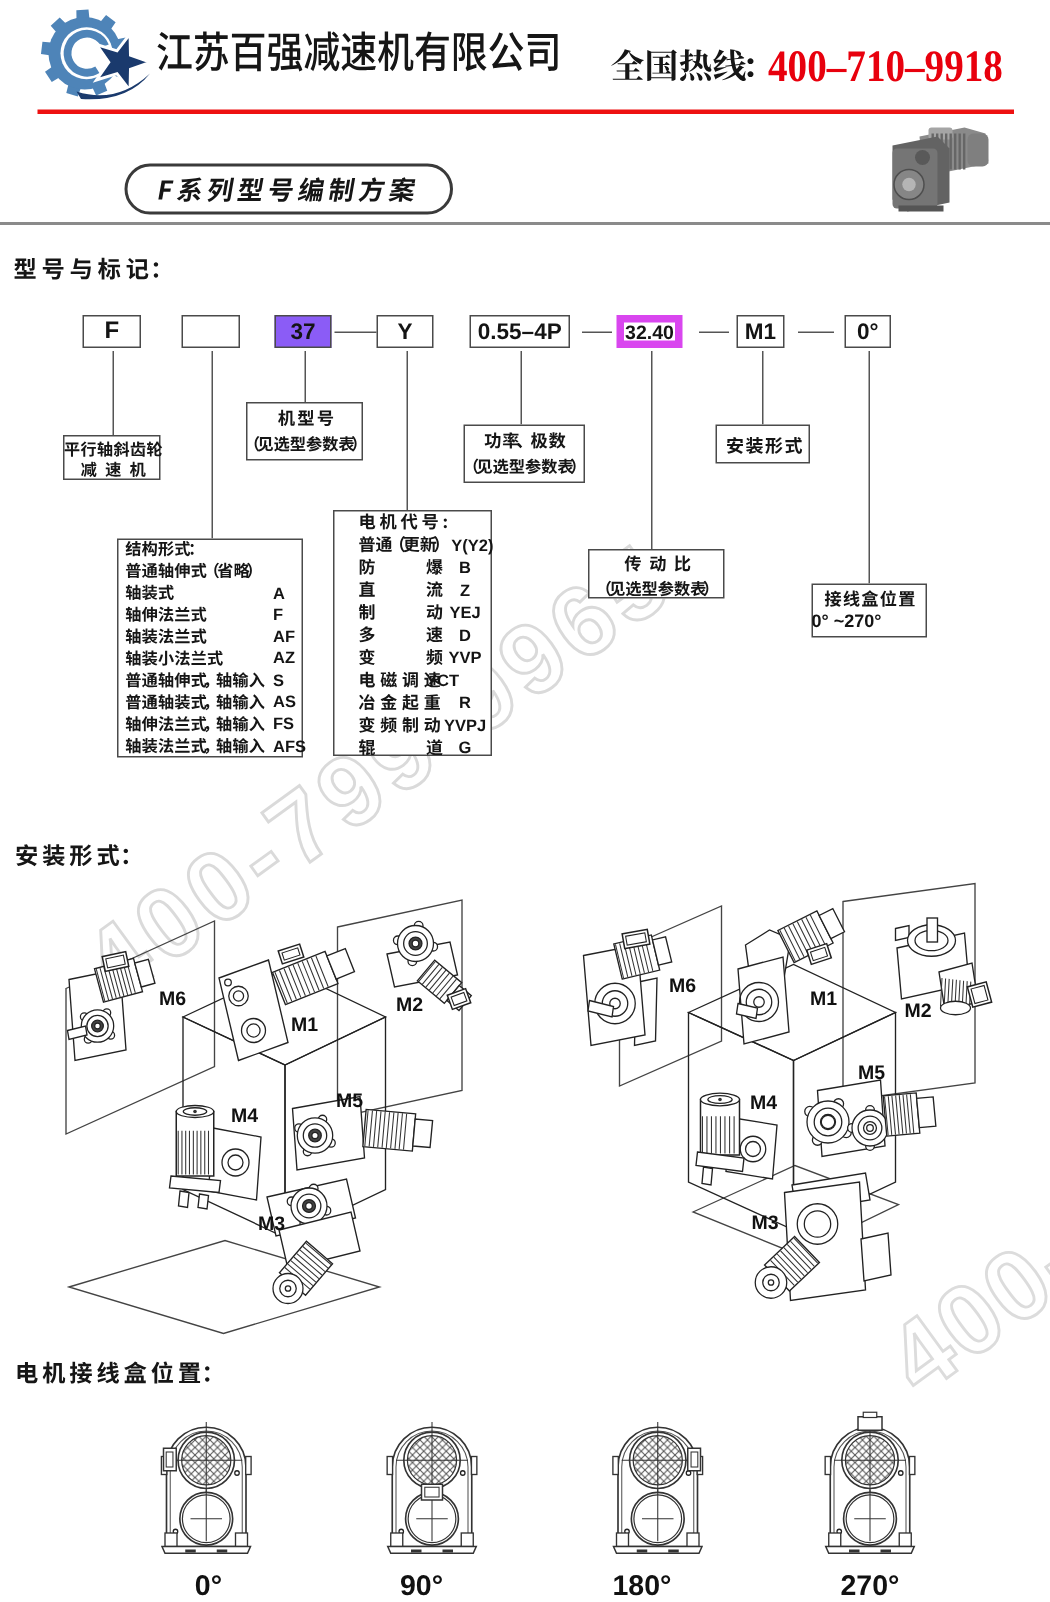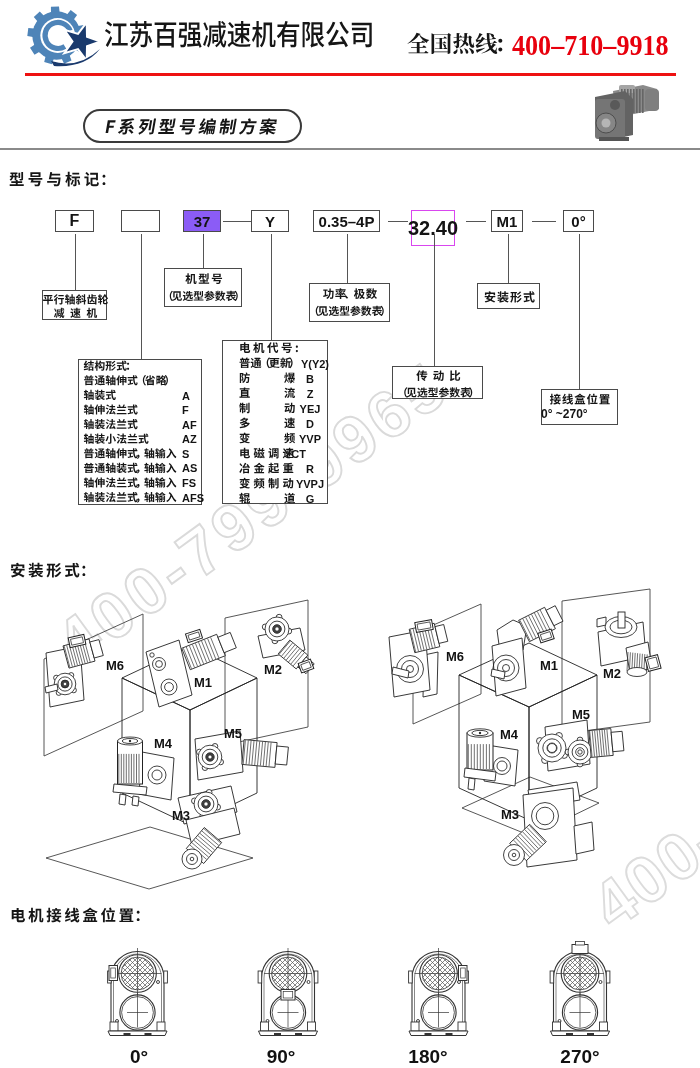--- a/index.html
+++ b/index.html
@@ -49,23 +49,23 @@
 <div style="position:absolute;left:600px;top:868px;height:90px;line-height:90px;font-family:Liberation Sans,sans-serif;font-weight:bold;font-size:66px;color:#fff;-webkit-text-stroke:1.9px #dcdcdc;letter-spacing:2px;transform:rotate(-36deg);transform-origin:0 50%;white-space:nowrap;z-index:0">400-799</div>
 
 <div style="position:absolute;left:55px;top:210px;width:39px;height:22px;border:1px solid #4a4a4a;background:#fff;position:absolute;display:flex;align-items:center;justify-content:center;font-weight:bold;color:#141414;font-family:Liberation Sans,sans-serif;font-size:16px">F</div>
 
 <div style="position:absolute;left:121px;top:210px;width:39px;height:22px;border:1px solid #4a4a4a;background:#fff;position:absolute;display:flex;align-items:center;justify-content:center;font-weight:bold;color:#141414;font-family:Liberation Sans,sans-serif;font-size:14px"></div>
 
 <div style="position:absolute;left:183px;top:210px;width:38px;height:22px;border:1px solid #4a4a4a;background:#8b5cf6;position:absolute;display:flex;align-items:center;justify-content:center;font-weight:bold;color:#141414;font-family:Liberation Sans,sans-serif;font-size:15px">37</div>
 
 <div style="position:absolute;left:251px;top:210px;width:38px;height:22px;border:1px solid #4a4a4a;background:#fff;position:absolute;display:flex;align-items:center;justify-content:center;font-weight:bold;color:#141414;font-family:Liberation Sans,sans-serif;font-size:15px">Y</div>
 
-<div style="position:absolute;left:313px;top:210px;width:67px;height:22px;border:1px solid #4a4a4a;background:#fff;position:absolute;display:flex;align-items:center;justify-content:center;font-weight:bold;color:#141414;font-family:Liberation Sans,sans-serif;font-size:15px">0.35–4P</div>
-
-<div style="position:absolute;left:411px;top:210px;width:44px;height:36px;border:1px solid #d946ef;background:#fff;position:absolute;display:flex;align-items:center;justify-content:center;font-weight:bold;color:#141414;font-family:Liberation Sans,sans-serif;font-size:20px">32.40</div>
+<div style="position:absolute;left:313px;top:210px;width:67px;height:22px;border:1px solid #4a4a4a;background:#fff;position:absolute;display:flex;align-items:center;justify-content:center;font-weight:bold;color:#141414;font-family:Liberation Sans,sans-serif;font-size:15px">0.55–4P</div>
+
+<div style="position:absolute;left:411px;top:210px;width:44px;height:22px;border:5px solid #d946ef;background:#fff;position:absolute;display:flex;align-items:center;justify-content:center;font-weight:bold;color:#141414;font-family:Liberation Sans,sans-serif;font-size:13px">32.40</div>
 
 <div style="position:absolute;left:491px;top:210px;width:32px;height:22px;border:1px solid #4a4a4a;background:#fff;position:absolute;display:flex;align-items:center;justify-content:center;font-weight:bold;color:#141414;font-family:Liberation Sans,sans-serif;font-size:15px">M1</div>
 
 <div style="position:absolute;left:563px;top:210px;width:31px;height:22px;border:1px solid #4a4a4a;background:#fff;position:absolute;display:flex;align-items:center;justify-content:center;font-weight:bold;color:#141414;font-family:Liberation Sans,sans-serif;font-size:15px">0°</div>
 
 <div style="position:absolute;left:223px;top:221px;width:28px;height:1px;background:#555"></div>
 
 <div style="position:absolute;left:388px;top:221px;width:20px;height:1px;background:#555"></div>
 
 <div style="position:absolute;left:466px;top:221px;width:20px;height:1px;background:#555"></div>

